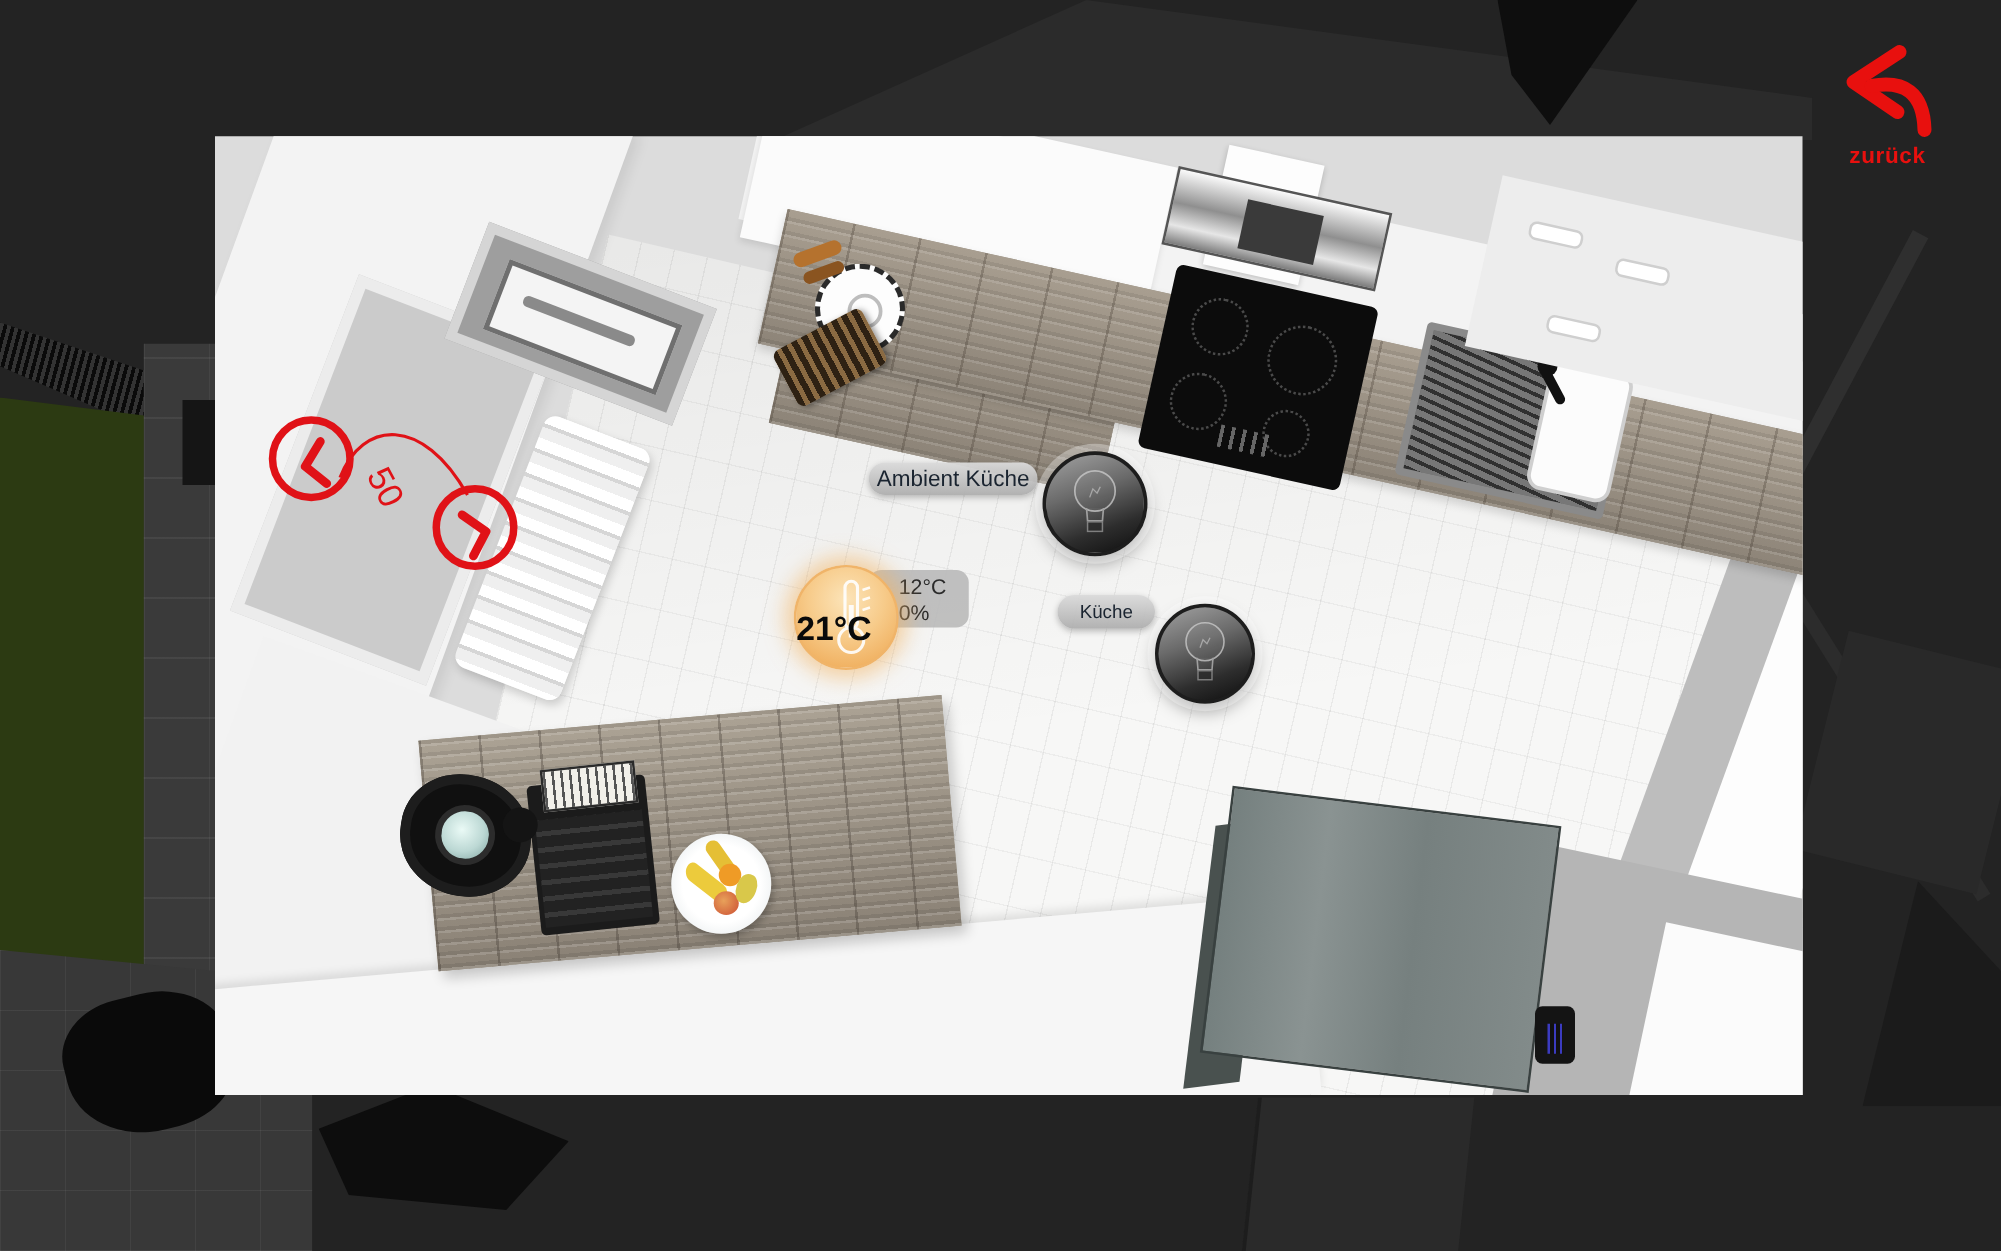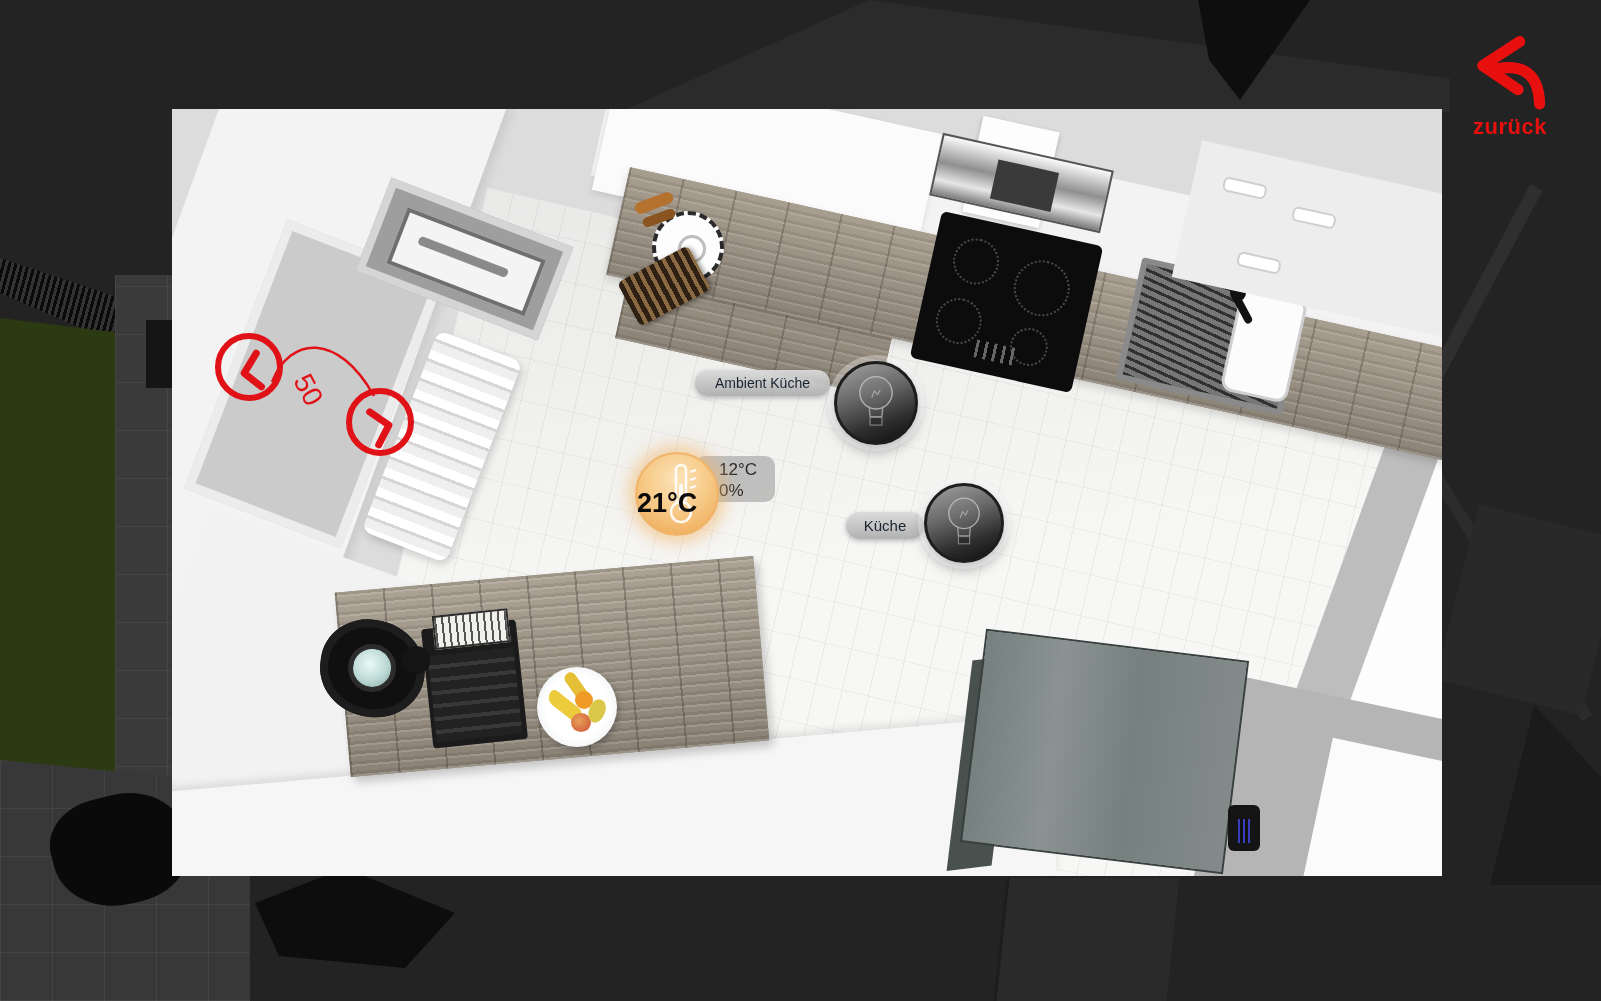--- a/index.html
+++ b/index.html
@@ -36,21 +36,21 @@
         display:flex;align-items:center;justify-content:center;cursor:pointer;}
   .red-ring{box-sizing:border-box;border:6px solid #e01217;border-radius:50%;
         display:flex;align-items:center;justify-content:center;cursor:pointer;}
   #thermo-circle{border-radius:50%;box-sizing:border-box;border:2px solid #f0b469;
         background:radial-gradient(circle at 50% 32%,#fce4b9 0%,#f7cb8a 45%,#eda44d 100%);
         box-shadow:0 0 16px 7px rgba(242,180,100,.55);cursor:pointer;}
   #thermo-label{width:100%;text-align:left;font-weight:bold;font-size:27px;color:#0a0a0a;}
   #thermo-tip{border-radius:10px;background:rgba(187,187,187,.92);color:#2b2b2b;
         font-size:17px;line-height:21px;padding:3px 0 3px 24px;box-sizing:border-box;}
   #back-btn{display:flex;flex-direction:column;align-items:center;cursor:pointer;}
-  #back-label{color:#e8100e;font-size:22px;font-weight:bold;letter-spacing:.5px;margin-top:2px;}
+  #back-label{color:#e8100e;font-size:18px;font-weight:bold;letter-spacing:.5px;margin-top:2px;}
   #shutter-value{color:#e01217;font-size:28px;display:flex;align-items:center;justify-content:center;}
 </style>
 </head>
 <body>
 
 <div id="stage">
 
   <div class="abs" style="left:620px;top:0;width:830px;height:112px;background:#2b2b2b;clip-path:polygon(0 100%,30% 0,100% 70%,100% 100%);"></div>
   <div class="abs" style="left:1170px;top:0;width:140px;height:100px;background:#0e0e0e;clip-path:polygon(20% 0,100% 0,50% 100%,28% 60%);"></div>
   <div class="abs" style="left:0;top:248px;width:150px;height:100px;clip-path:polygon(0 10%,90% 55%,85% 100%,0 45%);background:repeating-linear-gradient(105deg,#0a0a0a 0 3px,#333 3px 6px);"></div>
@@ -175,31 +175,31 @@
       <circle cx="20" cy="52" r="10" fill="none" stroke="#ffffff" stroke-width="2.5"></circle>
       <line x1="20" y1="24" x2="20" y2="50" stroke="#ffffff" stroke-width="4"></line>
       <line x1="29" y1="12" x2="35" y2="10" stroke="#ffffff" stroke-width="2"></line>
       <line x1="29" y1="20" x2="35" y2="18" stroke="#ffffff" stroke-width="2"></line>
       <line x1="29" y1="28" x2="35" y2="26" stroke="#ffffff" stroke-width="2"></line>
     </svg>
     <div id="thermo-label" class="abs" style="left:0;top:34px;">21°C</div>
   </div>
 
   <div class="abs pill" style="left:695px;top:370px;width:135px;height:26px;">
-    <span style="font-size:14px;">Ambient Küche</span>
+    <span style="font-size:18px;">Ambient Küche</span>
   </div>
   <div class="abs bulb-btn" style="left:834px;top:361px;width:84px;height:84px;">
     <svg width="52" height="68" viewBox="0 0 60 80" style="opacity:.75;">
       <circle cx="30" cy="28" r="19" fill="rgba(255,255,255,.07)" stroke="#cfcfcf" stroke-width="1.6"></circle>
       <path d="M22 44 L23 56 L37 56 L38 44" fill="rgba(255,255,255,.05)" stroke="#bdbdbd" stroke-width="1.6"></path>
       <rect x="23" y="57" width="14" height="9" fill="#2b2b2b" stroke="#9a9a9a" stroke-width="1.4"></rect>
       <path d="M25 34 L28 26 L32 30 L35 24" fill="none" stroke="#bdbdbd" stroke-width="1.3"></path>
     </svg>
   </div>
-  <div class="abs pill" style="left:846px;top:512px;width:78px;height:27px;">
+  <div class="abs pill" style="left:846px;top:476px;width:78px;height:27px;">
     <span style="font-size:15px;">Küche</span>
   </div>
   <div class="abs bulb-btn" style="left:924px;top:483px;width:80px;height:80px;">
     <svg width="50" height="64" viewBox="0 0 60 80" style="opacity:.75;">
       <circle cx="30" cy="28" r="19" fill="rgba(255,255,255,.07)" stroke="#cfcfcf" stroke-width="1.6"></circle>
       <path d="M22 44 L23 56 L37 56 L38 44" fill="rgba(255,255,255,.05)" stroke="#bdbdbd" stroke-width="1.6"></path>
       <rect x="23" y="57" width="14" height="9" fill="#2b2b2b" stroke="#9a9a9a" stroke-width="1.4"></rect>
       <path d="M25 34 L28 26 L32 30 L35 24" fill="none" stroke="#bdbdbd" stroke-width="1.3"></path>
     </svg>
   </div>

